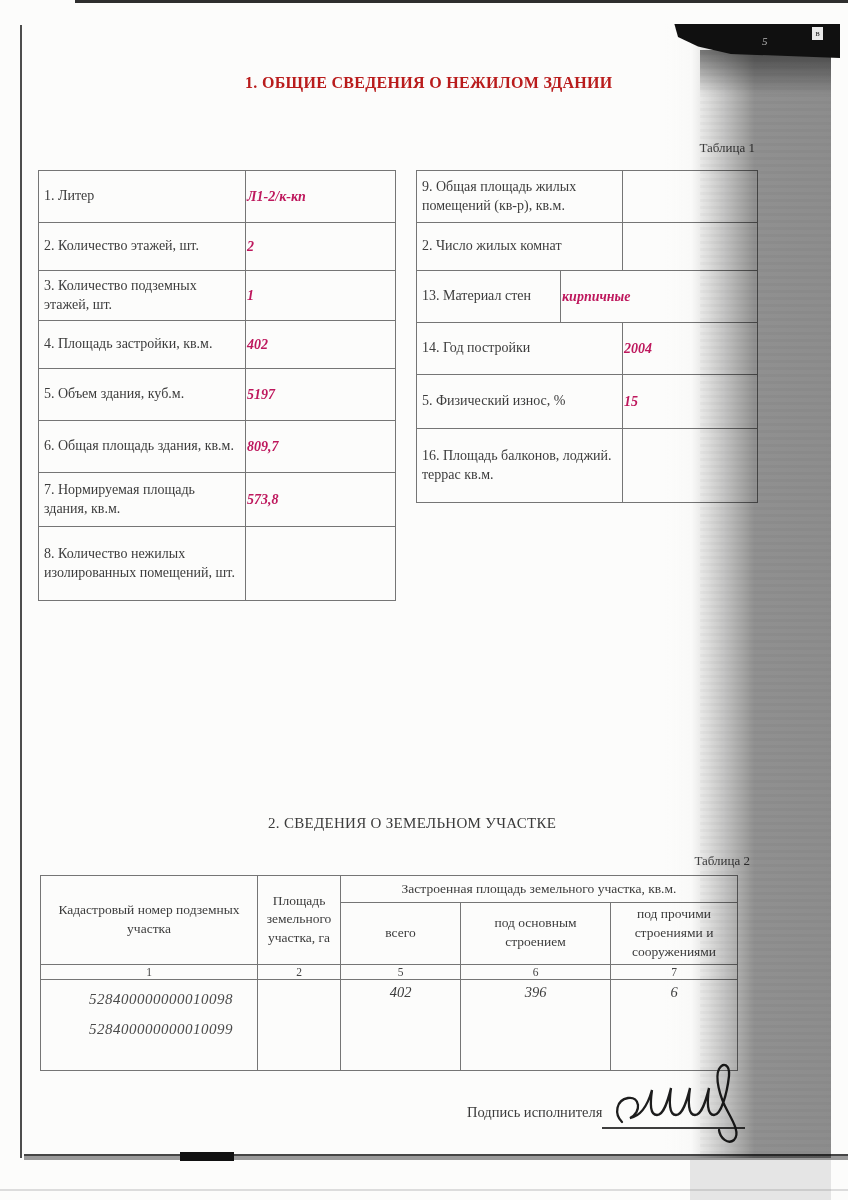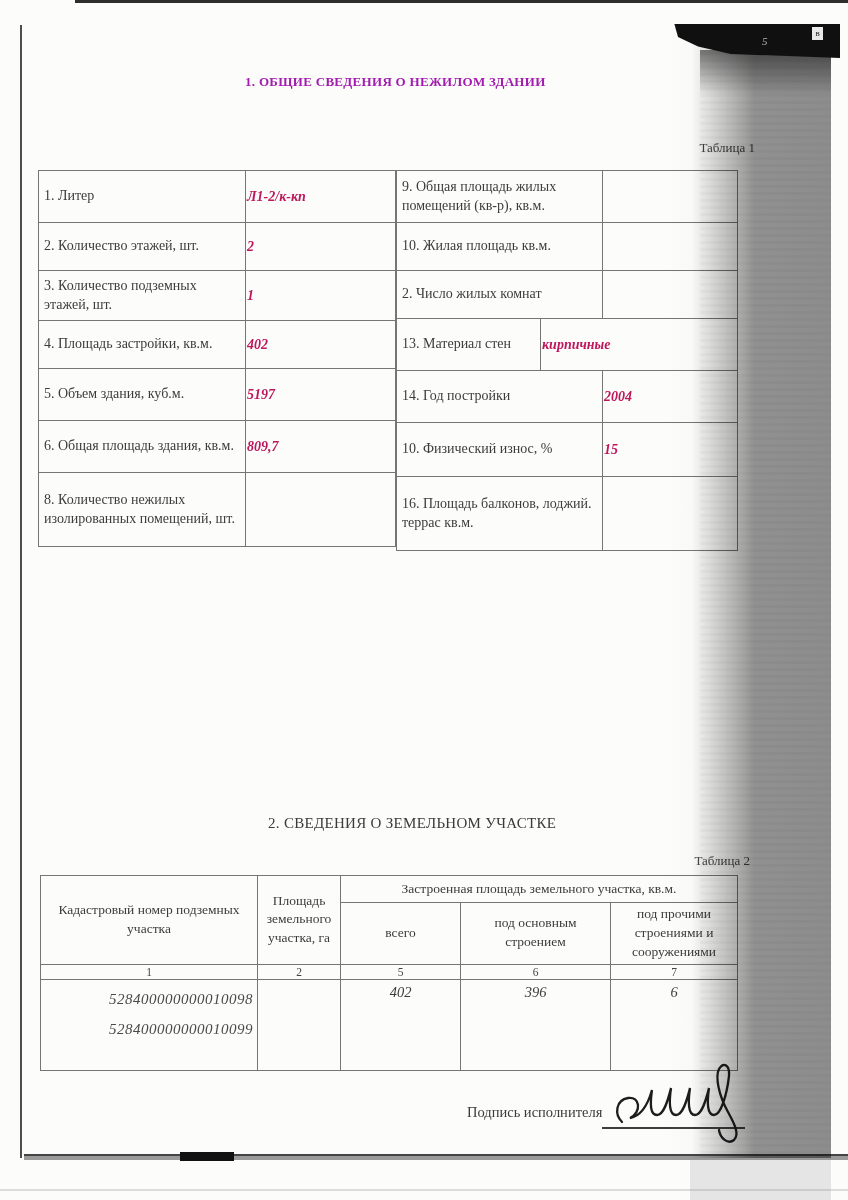--- a/index.html
+++ b/index.html
@@ -24,40 +24,40 @@
   .corner-wedge{position:absolute;left:658px;top:24px;width:182px;height:34px;background:#101010;z-index:7;
         clip-path:polygon(9% 0,100% 0,100% 100%,40% 88%,22% 66%,11% 38%);}
   .corner-dark-fade{position:absolute;left:700px;top:50px;width:131px;height:45px;z-index:6;
         mix-blend-mode:multiply;pointer-events:none;
         background:linear-gradient(to bottom,rgba(20,20,20,.55),rgba(20,20,20,0));}
   .corner-chip{position:absolute;left:812px;top:27px;width:11px;height:13px;background:#e9e9e9;z-index:8;
         font-size:9px;line-height:13px;text-align:center;color:#222;}
   .corner-digit{position:absolute;left:762px;top:35px;z-index:8;color:#b7b7b7;
         font-size:11px;font-style:italic;}
   
-  .title1{position:absolute;left:245px;top:74px;font-size:13px;font-weight:bold;letter-spacing:.3px;color:#a21caf;}
+  .title1{position:absolute;left:245px;top:74px;font-size:16px;font-weight:bold;letter-spacing:.3px;color:#b91c1c;}
   .title2{position:absolute;left:268px;top:815px;font-size:15px;font-weight:normal;letter-spacing:.3px;color:#3a3a3a;}
   .caption1{position:absolute;left:595px;top:140px;width:160px;text-align:right;font-size:13px;color:#444;}
   .caption2{position:absolute;left:595px;top:853px;width:155px;text-align:right;font-size:13px;color:#444;}
   
   table{border-collapse:collapse;table-layout:fixed;}
   td,th{border:1px solid #757575;font-weight:normal;}
   .lbl{font-size:14px;color:#3c3c3c;padding:3px 4px 3px 5px;vertical-align:middle;line-height:1.35;}
   .val{font-size:14px;color:#be185d;font-style:italic;font-weight:bold;text-align:left;vertical-align:middle;}
   
   .t1-left{position:absolute;left:38px;top:170px;width:357px;}
-  .t1-right{position:absolute;left:396px;top:170px;width:341px;}
+  .t1-right{position:absolute;left:416px;top:170px;width:341px;}
   .rh0{height:52px;}.rh1{height:48px;padding-left:17px;}.rh2{height:50px;}.rh3{height:48px;}
   .rh4{height:52px;padding-left:47px;}.rh5{height:52px;}.rh6{height:54px;}.rh7{height:74px;}
   
   .t2{position:absolute;left:40px;top:875px;width:697px;}
   .t2 th{font-size:13.5px;color:#3c3c3c;line-height:1.4;vertical-align:middle;padding:2px 4px;}
   .t2 .numrow td{font-size:11.5px;height:14px;text-align:center;padding:0;color:#444;}
   .t2 .datarow td{height:85px;vertical-align:top;}
-  .cadastral{font-size:15px;font-style:italic;color:#4a4a4a;text-align:right;
+  .cadastral{font-size:15px;font-style:italic;color:#4a4a4a;text-align:center;
         padding:4px 4px 0 28px !important;line-height:30px;letter-spacing:.5px;}
   .t2val{font-size:14.5px;font-style:italic;color:#3d3d3d;text-align:center;padding-top:4px !important;}
   
   .sig-label{position:absolute;left:467px;top:1104px;font-size:14.5px;color:#3b3b3b;}
   .sig-line{position:absolute;left:602px;top:1127px;width:143px;height:2px;background:#3e3e3e;}
   .sig-svg{position:absolute;left:612px;top:1058px;z-index:3;}
 </style>
 </head>
 <body>
 
@@ -96,56 +96,56 @@
           <td class="val">402</td>
         </tr>
     <tr class="rh4">
           <td class="lbl">5. Объем здания, куб.м.</td>
           <td class="val">5197</td>
         </tr>
     <tr class="rh5">
           <td class="lbl">6. Общая площадь здания, кв.м.</td>
           <td class="val">809,7</td>
         </tr>
+    <tr class="rh6">
+          <td class="lbl">7. Нормируемая площадь здания, кв.м.</td>
+          <td class="val">573,8</td>
+        </tr>
     <tr class="rh7">
           <td class="lbl">8. Количество нежилых изолированных помещений, шт.</td>
           <td class="val"></td>
         </tr>
   </tbody>
     </table>
 
   <table class="t1-right">
     <colgroup>
         <col style="width:144px">
         <col style="width:62px">
         <col style="width:135px">
       </colgroup>
     <tbody>
         <tr class="rh0">
           <td class="lbl" colspan="2">9. Общая площадь жилых помещений (кв-р), кв.м.</td>
           <td class="val"></td>
         </tr>
-    <tr class="rh1">
-          <td class="lbl" colspan="2">10. Жилая площадь кв.м.</td>
-          <td class="val"></td>
-        </tr>
     <tr class="rh3">
           <td class="lbl" colspan="2">2. Число жилых комнат</td>
           <td class="val"></td>
         </tr>
     <tr class="rh4">
           <td class="lbl">13. Материал стен</td>
           <td class="val" colspan="2">кирпичные</td>
         </tr>
     <tr class="rh5">
           <td class="lbl" colspan="2">14. Год постройки</td>
           <td class="val">2004</td>
         </tr>
     <tr class="rh6">
-          <td class="lbl" colspan="2">10. Физический износ, %</td>
+          <td class="lbl" colspan="2">5. Физический износ, %</td>
           <td class="val">15</td>
         </tr>
     <tr class="rh7">
           <td class="lbl" colspan="2">16. Площадь балконов, лоджий. террас кв.м.</td>
           <td class="val"></td>
         </tr>
   </tbody>
     </table>
 
   <div class="title2">2. СВЕДЕНИЯ О ЗЕМЕЛЬНОМ УЧАСТКЕ</div>

